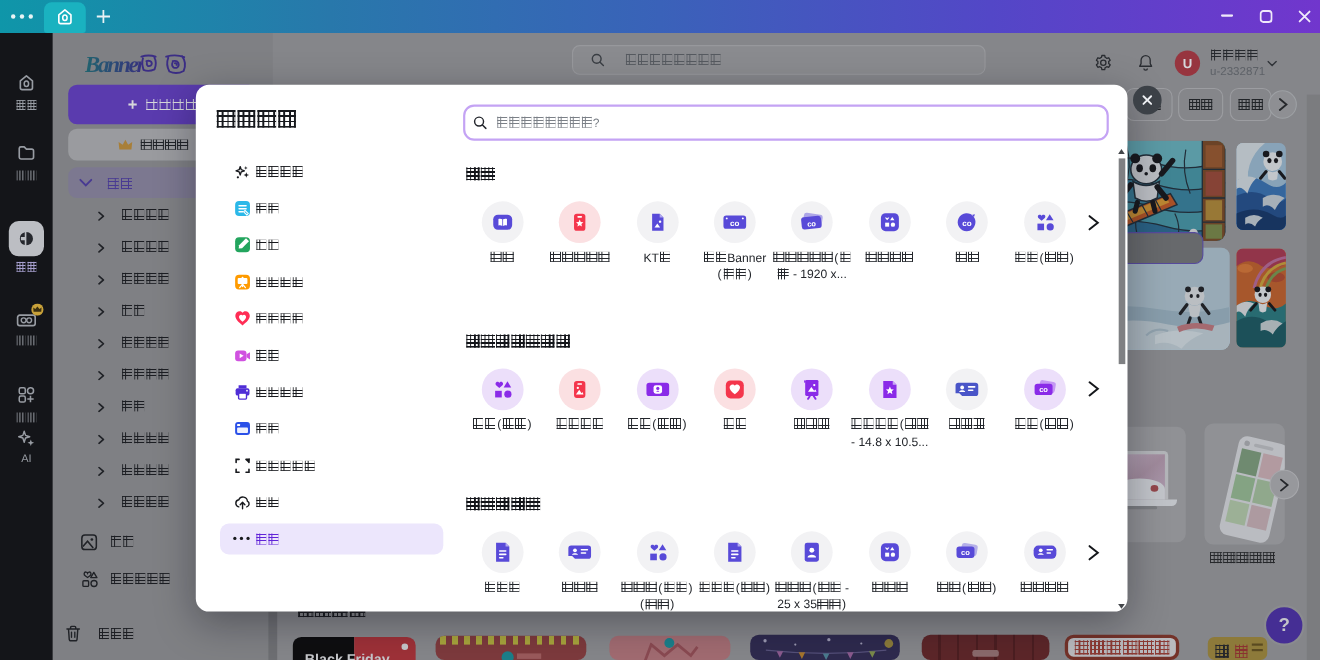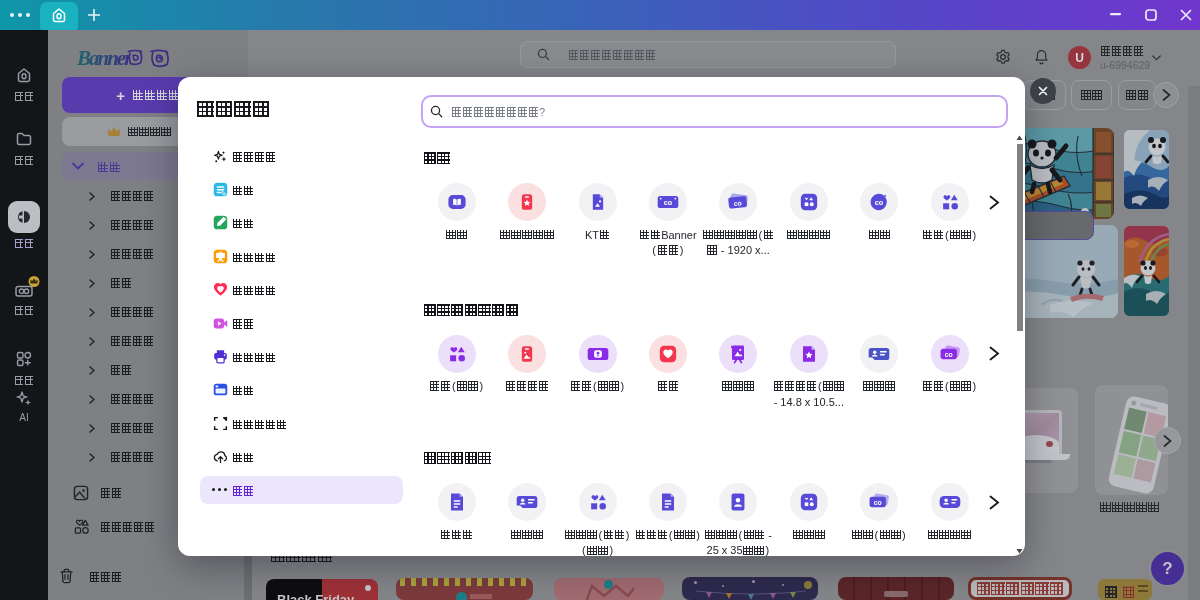--- a/index.html
+++ b/index.html
@@ -170,21 +170,21 @@
 <svg class="a" style="left:995px;top:49px" width="16" height="16" viewBox="0 0 20 20">
     <path d="M8.4 1.8 h3.2 l.5 2.2 a6.4 6.4 0 0 1 1.9 1.1 l2.2-.7 1.6 2.8-1.7 1.5 a6.6 6.6 0 0 1 0 2.2 l1.7 1.5-1.6 2.8-2.2-.7 a6.4 6.4 0 0 1-1.9 1.1 l-.5 2.2 h-3.2 l-.5-2.2 a6.4 6.4 0 0 1-1.9-1.1 l-2.2.7-1.6-2.8 1.7-1.5 a6.6 6.6 0 0 1 0-2.2 l-1.7-1.5 1.6-2.8 2.2.7 a6.4 6.4 0 0 1 1.9-1.1 Z" fill="none" stroke="#2a2d32" stroke-width="1.5" stroke-linejoin="round"></path>
     <circle cx="10" cy="10" r="3" fill="none" stroke="#2a2d32" stroke-width="1.5"></circle>
   </svg>
 <svg class="a" style="left:1034px;top:49px" width="15" height="16" viewBox="0 0 18 20">
     <path d="M9 2 A5.2 5.2 0 0 1 14.2 7.2 V11 L15.8 14 H2.2 L3.8 11 V7.2 A5.2 5.2 0 0 1 9 2 Z" fill="none" stroke="#2a2d32" stroke-width="1.5" stroke-linejoin="round"></path>
     <path d="M7 16.5 A2 2 0 0 0 11 16.5" fill="none" stroke="#2a2d32" stroke-width="1.5"></path>
   </svg>
 <div class="a cc" style="left:1068px;top:46px;width:23px;height:23px;border-radius:50%;background:#97353f;color:#d6d8dc;font-size:12px;font-weight:bold">U</div>
 <div class="a" style="left:1100px;top:45px;font-size:11px;font-weight:bold;color:#25282d"><i class="g"></i><i class="g"></i><i class="g"></i><i class="g"></i></div>
-<div class="a" style="left:1100px;top:59px;font-size:10.5px;color:#5d6167">u-6994629</div>
+<div class="a" style="left:1100px;top:59px;font-size:10.5px;color:#5d6167">u-2332871</div>
 <svg class="a" style="left:1152px;top:55px" width="9" height="6" viewBox="0 0 11 7">
     <path d="M1 1 L5.5 5.5 L10 1" fill="none" stroke="#303338" stroke-width="1.5" stroke-linecap="round"></path>
   </svg>
 <div class="a cc" style="left:1023px;top:80px;width:43px;height:30px;border:1px solid #9c9da1;border-radius:8px;font-size:11.5px;color:#212428">
     <i class="g"></i>
     <i class="g"></i>
   </div>
 <div class="a cc" style="left:1071px;top:80px;width:41px;height:30px;border:1px solid #9c9da1;border-radius:8px;font-size:11.5px;color:#212428">
     <i class="g"></i>
     <i class="g"></i>

